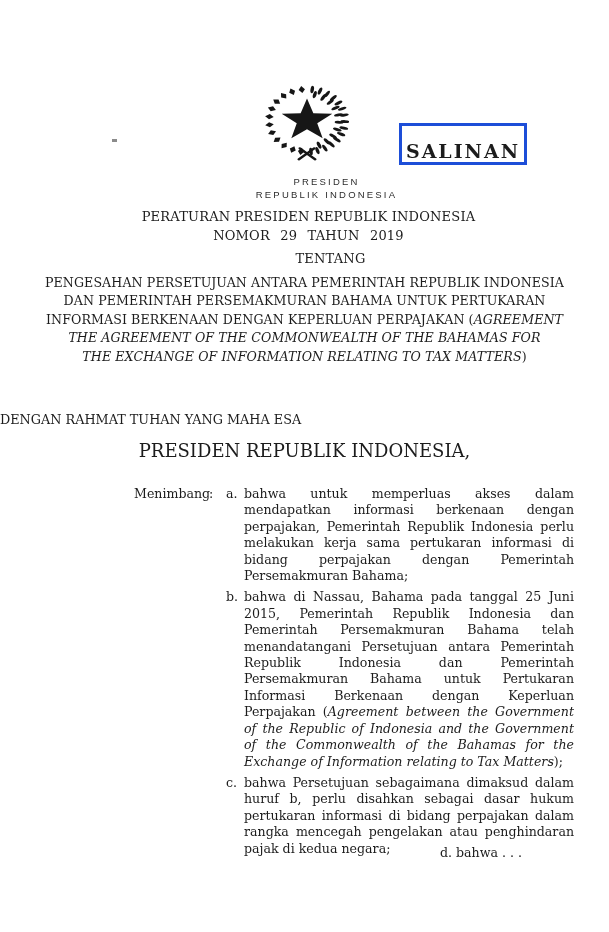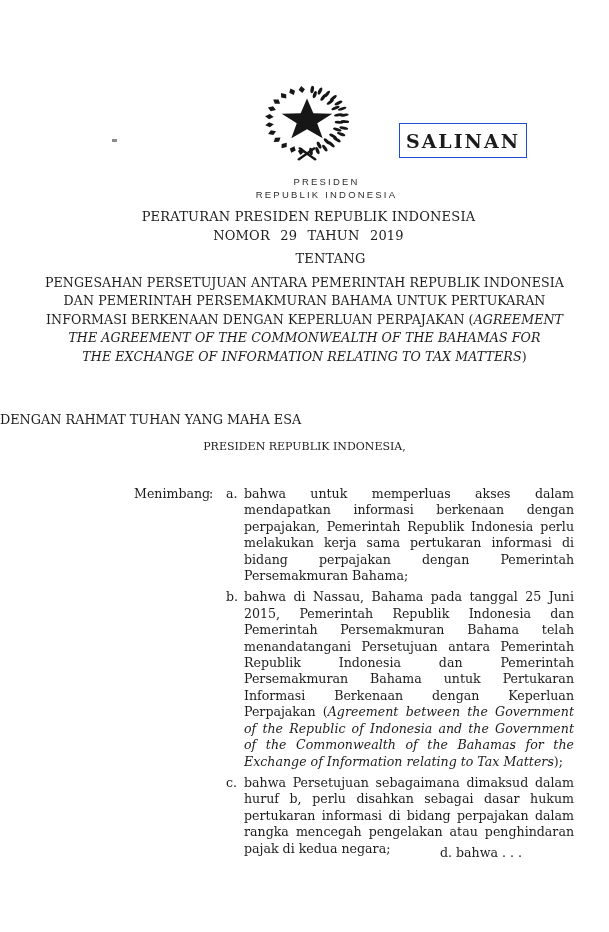--- a/index.html
+++ b/index.html
@@ -1,43 +1,43 @@
 <!DOCTYPE html>
 <html style="--ink: #1c1c1c; --paper: #ffffff;"><head>
 <meta charset="utf-8">
 <style>
   :root { --ink:#1c1c1c; --paper:#ffffff; }
   * { margin:0; padding:0; box-sizing:border-box; }
   html,body { background:#fff; }
   body { font-family:"DejaVu Serif", serif; color:var(--ink); }
   .page { position:relative; width:609px; height:932px; background:var(--paper); overflow:hidden; }
 
-  .stamp { position:absolute; left:399px; top:123px; width:128px; height:35px;
-           border:1px solid #1d4ed8; display:flex; align-items:center; justify-content:center; background:#fff; }
+  .stamp { position:absolute; left:399px; top:123px; width:128px; height:42px;
+           border:3px solid #1d4ed8; display:flex; align-items:flex-end; justify-content:center; background:#fff; }
   .stamp span { font-weight:bold; font-size:19px; letter-spacing:2px; }
 
   .speck { position:absolute; left:112px; top:139px; width:5px; height:3px; background:#8b8b8b; }
 
   .emblem { position:absolute; top:85px; left:calc(50% + 2px); transform:translateX(-50%); }
 
   .institution { position:absolute; top:176px; left:0; width:100%; text-align:center;
                  font-family:"Liberation Sans", sans-serif; font-size:9.5px; letter-spacing:2.2px;
                  color:#2d2d2d; line-height:12.5px;padding-left:44px; }
 
   .title { position:absolute; top:207px; left:0; width:100%; text-align:center;
            font-size:13px; line-height:19px; letter-spacing:.2px;padding-left:8px; }
   .title .num { word-spacing:6px; }
   .title .tentang { margin-top:4px;margin-left:44px; }
 
   .subject { position:absolute; top:274px; left:0; width:100%; text-align:center;
              font-size:12.6px; line-height:18.4px; letter-spacing:.1px; }
   .it { font-style:italic; }
 
   .invocation { position:absolute; top:412px; left:0; width:100%; text-align:left; font-size:12.8px; }
-  .authority  { position:absolute; top:440px; left:0; width:100%; text-align:center; font-size:11px; }
+  .authority  { position:absolute; top:440px; left:0; width:100%; text-align:center; font-size:18px; }
 
   .considering { position:absolute; left:88px; top:486px; display:flex; font-size:12.6px; line-height:16.4px; }
   .c-label { width:75px; flex:none;margin-left:46px; }
   .c-colon { width:17px; flex:none; }
   .c-items { width:348px; flex:none; }
   .citem { display:flex; margin-bottom:5px; }
   .citem .marker { width:18px; flex:none; }
   .citem .itext  { width:330px; text-align:justify; }
 
   .catchword { position:absolute; top:845px; right:87px; font-size:12.6px; }

